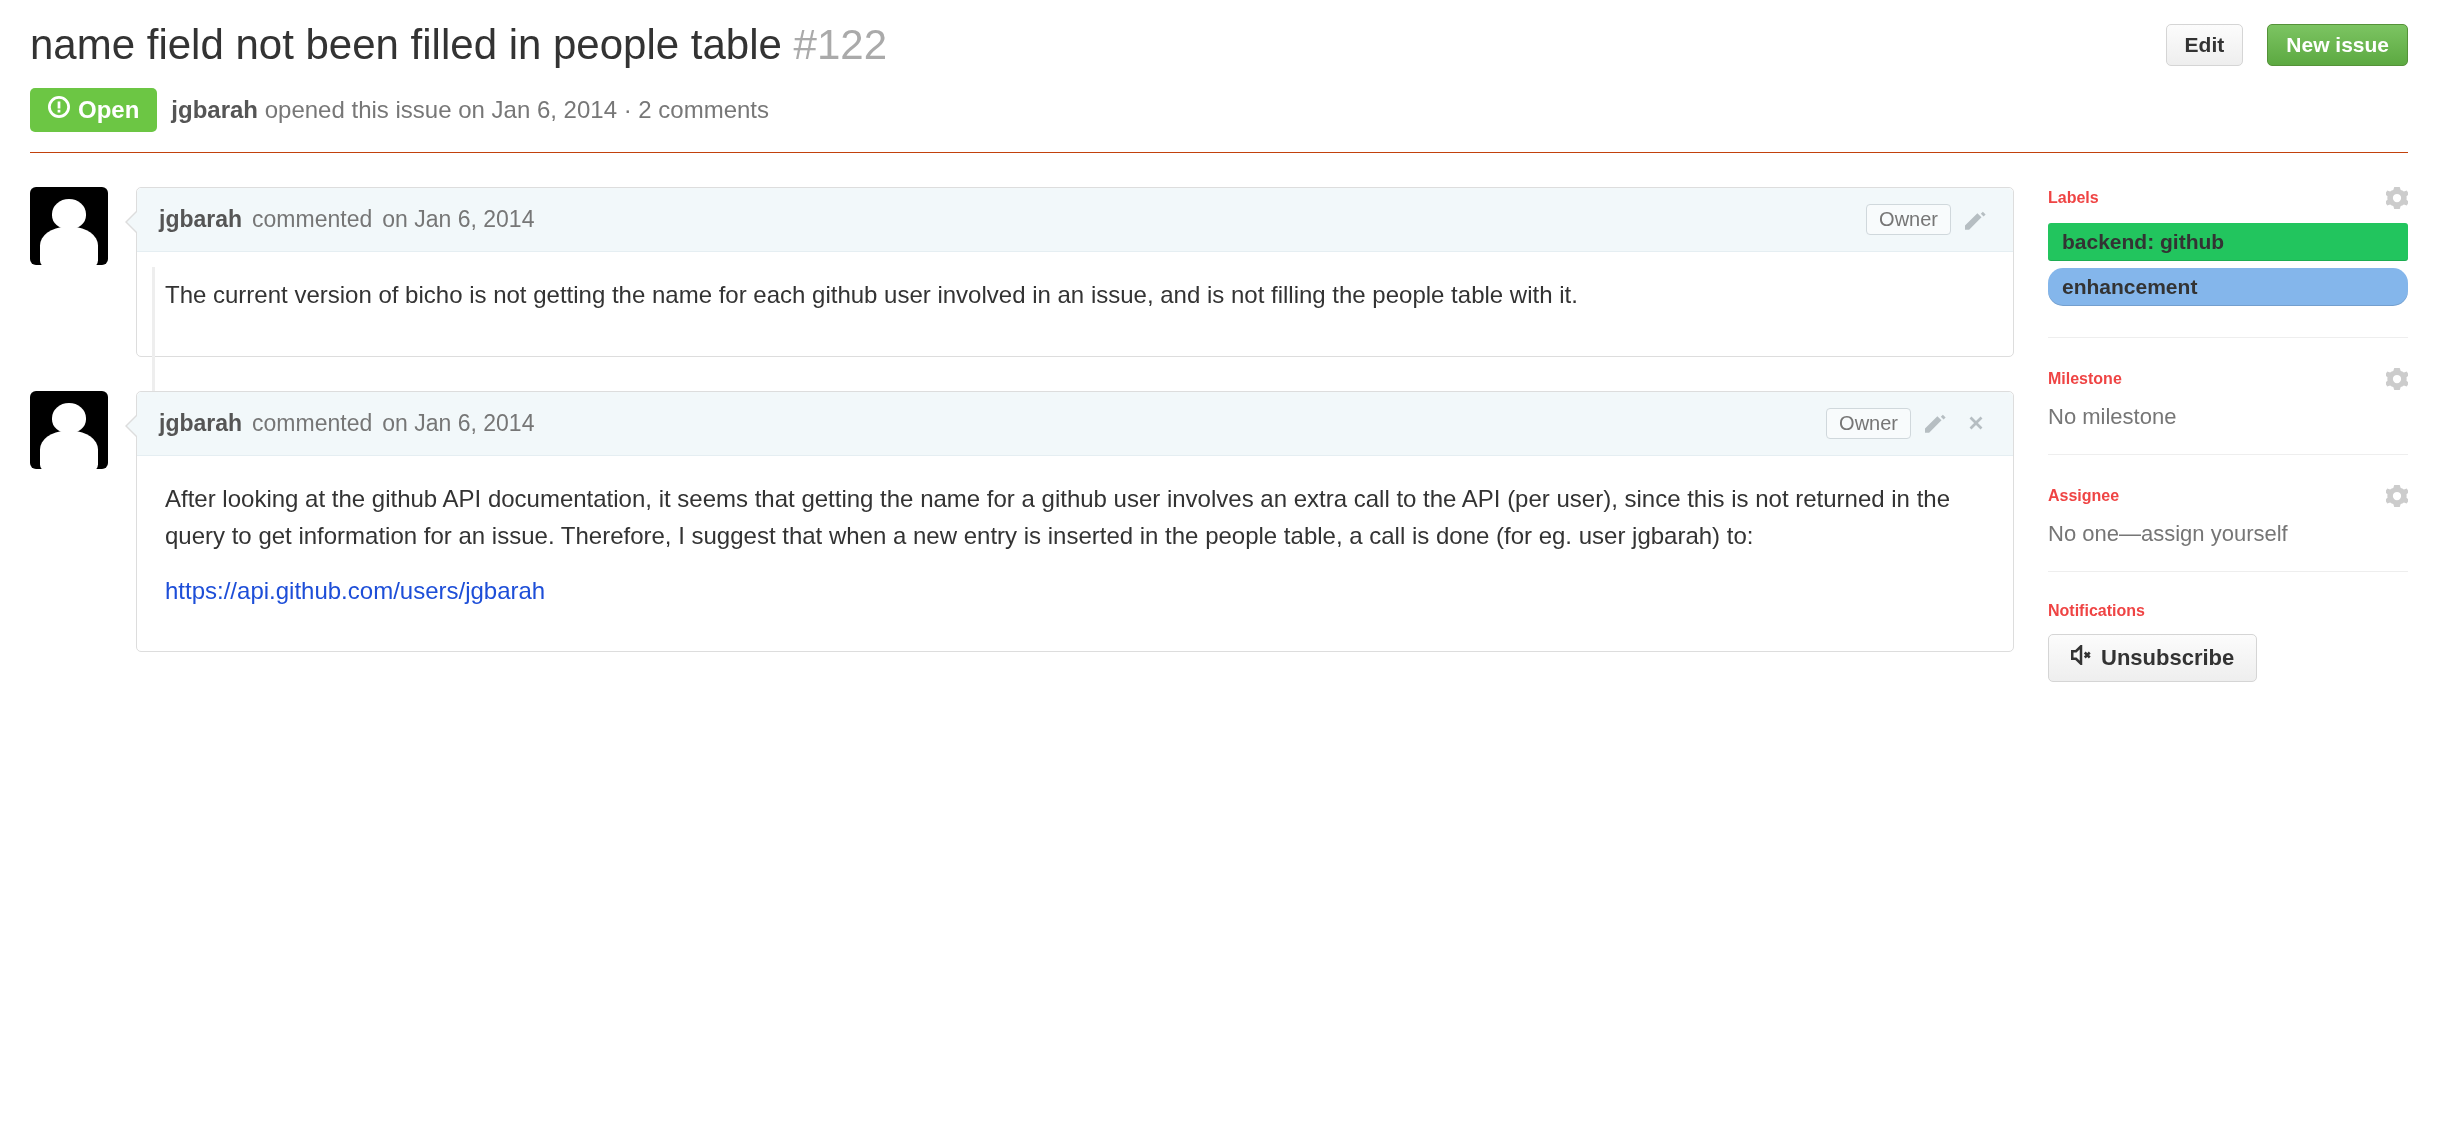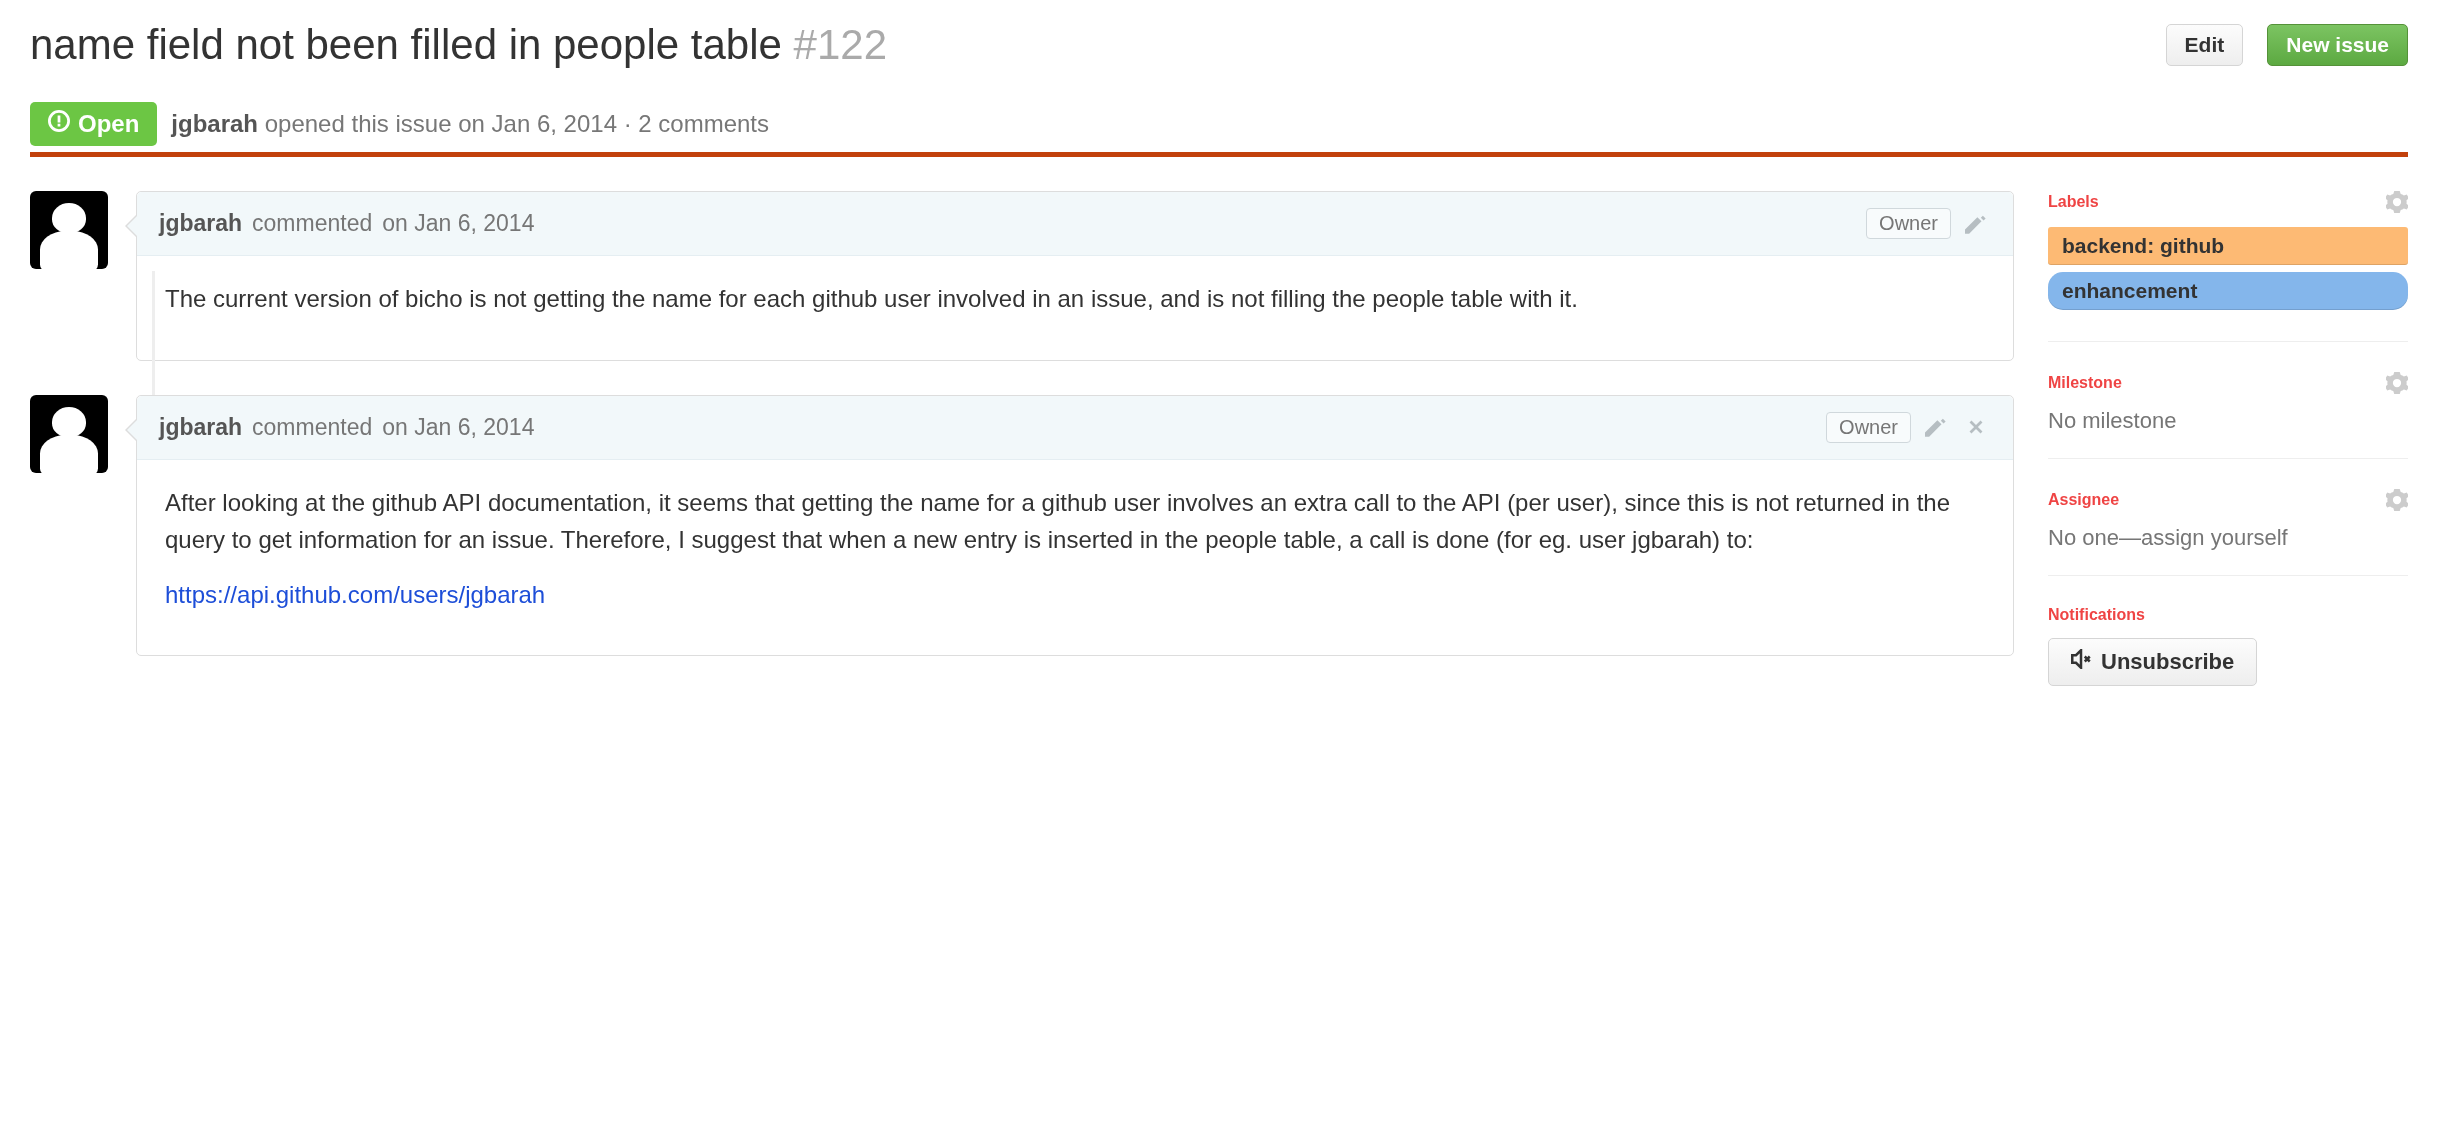--- a/index.html
+++ b/index.html
@@ -48,23 +48,23 @@
   }
   .btn-green {
     background: linear-gradient(#7cc462,#5ca941);
     border: 1px solid #559239;
     color: #fff;
   }
   .meta-row {
     display: flex;
     align-items: center;
     gap: 14px;
-    margin-top: 32px;
-    padding-bottom: 6px;
-    border-bottom: 5px solid #c2410c;
+    margin-top: 18px;
+    padding-bottom: 20px;
+    border-bottom: 1px solid #c2410c;
     font-size: 24px;
     color: #777;
   }
   .state-badge {
     display: inline-flex;
     align-items: center;
     gap: 8px;
     background: #6cc644;
     color: #fff;
     font-weight: 600;
@@ -320,21 +320,21 @@
     <div class="side-block">
       <div class="side-head">
         <span>Labels</span>
         <span class="gear">
           <svg width="22" height="22" viewBox="0 0 16 16" fill="currentColor">
               <path d="M8 5a3 3 0 100 6 3 3 0 000-6zm7 3c0 .5 0 .9-.1 1.3l1.8 1.4-1.6 2.8-2.1-.8c-.7.6-1.5 1-2.3 1.2L10 16H6l-.7-2.1c-.8-.2-1.6-.6-2.3-1.2l-2.1.8-1.6-2.8 1.8-1.4C1 8.9 1 8.5 1 8s0-.9.1-1.3L-.7 5.3l1.6-2.8 2.1.8C3.7 2.7 4.5 2.3 5.3 2.1L6 0h4l.7 2.1c.8.2 1.6.6 2.3 1.2l2.1-.8 1.6 2.8-1.8 1.4c.1.4.1.8.1 1.3z"></path>
             </svg>
         </span>
       </div>
       <div id="labels-container">
-          <a class="label-chip" style="background: #fdba74;">backend: github</a>
+          <a class="label-chip" style="background: #22c55e;">backend: github</a>
           <a class="label-chip" style="background: rgb(132, 182, 235); border-radius: 15px;">enhancement</a>
         </div>
     </div>
 
     <div class="side-block">
       <div class="side-head">
         <span>Milestone</span>
         <span class="gear">
           <svg width="22" height="22" viewBox="0 0 16 16" fill="currentColor">
               <path d="M8 5a3 3 0 100 6 3 3 0 000-6zm7 3c0 .5 0 .9-.1 1.3l1.8 1.4-1.6 2.8-2.1-.8c-.7.6-1.5 1-2.3 1.2L10 16H6l-.7-2.1c-.8-.2-1.6-.6-2.3-1.2l-2.1.8-1.6-2.8 1.8-1.4C1 8.9 1 8.5 1 8s0-.9.1-1.3L-.7 5.3l1.6-2.8 2.1.8C3.7 2.7 4.5 2.3 5.3 2.1L6 0h4l.7 2.1c.8.2 1.6.6 2.3 1.2l2.1-.8 1.6 2.8-1.8 1.4c.1.4.1.8.1 1.3z"></path>

